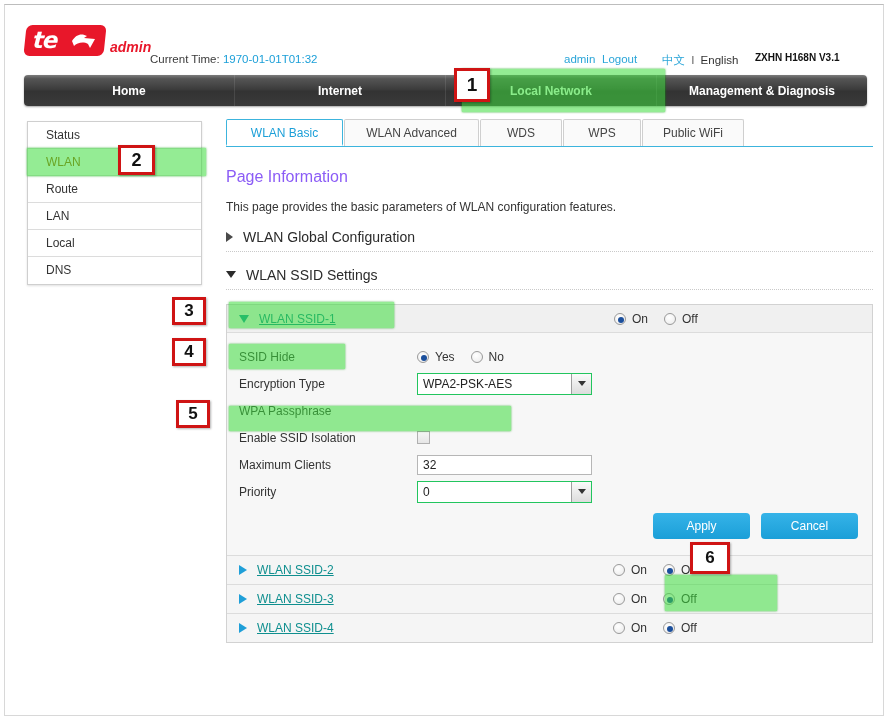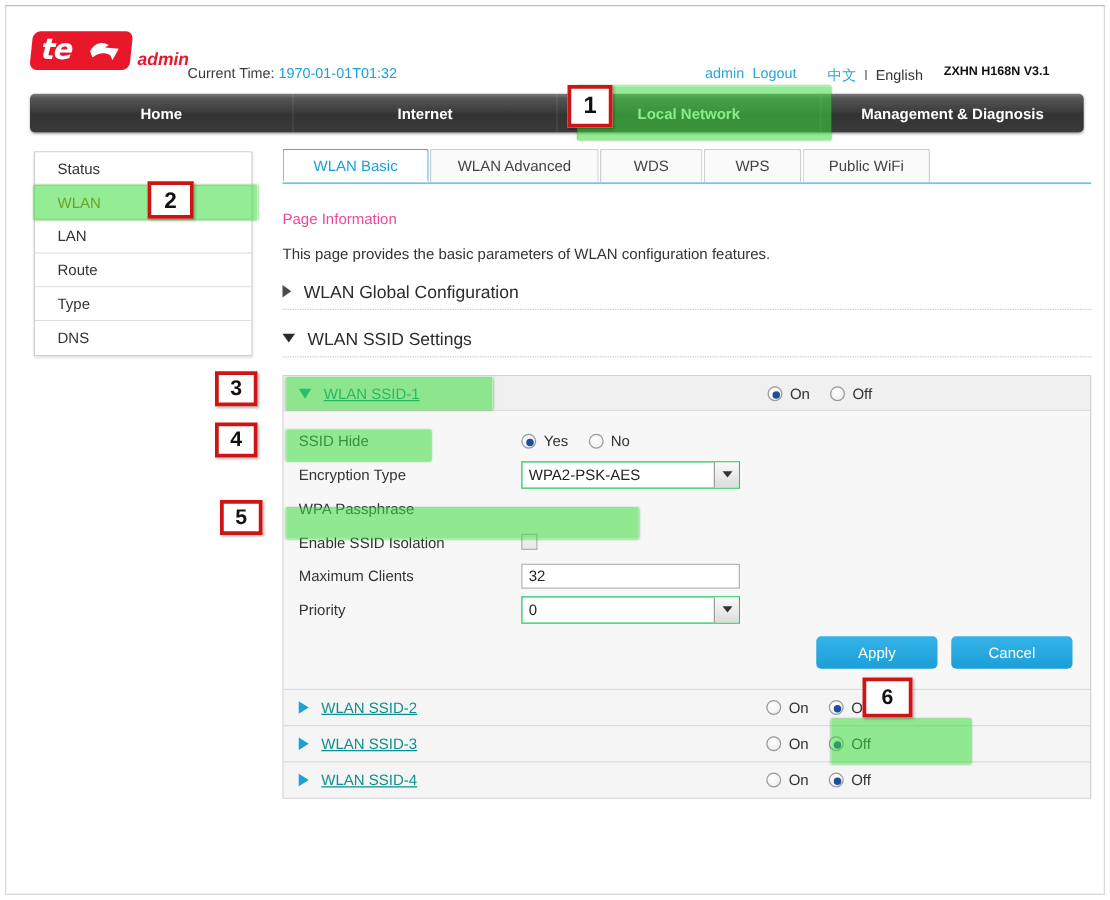--- a/index.html
+++ b/index.html
@@ -125,21 +125,21 @@
   .tab-2 { width:82px; }
   .tab-3 { width:78px; }
   .tab-4 { width:102px; }
 
   .tab-underline {
     position:absolute; left:0; top:27px; width:647px;
     border-bottom:1px solid #3cb4dd;
   }
 
   .page-title {
-    margin-top:22px; font-size:12px; color:#ec4899; font-weight:normal;
+    margin-top:22px; font-size:16px; color:#8b5cf6; font-weight:normal;
   }
   .page-desc { margin-top:14px; font-size:12px; color:#333; }
 
   .section-row {
     margin-top:14px; height:24px; display:flex; align-items:center;
     border-bottom:1px dotted #c9c9c9; padding-bottom:6px;
   }
   .tri {
     display:inline-block; width:0; height:0; margin-right:10px;
   }
@@ -318,27 +318,27 @@
   <div class="hl-nav"></div>
 
   <div class="sidebar">
     <div class="side-item">
       <span>Status</span>
     </div>
     <div class="side-item active">
       <span>WLAN</span>
     </div>
     <div class="side-item">
+      <span>Route</span>
+    </div>
+    <div class="side-item">
       <span>LAN</span>
     </div>
     <div class="side-item">
-      <span>Route</span>
-    </div>
-    <div class="side-item">
-      <span>Type</span>
+      <span>Local</span>
     </div>
     <div class="side-item">
       <span>DNS</span>
     </div>
   </div>
   <div class="hl-side"></div>
 
   <div class="content">
 
     <div class="tabstrip">

